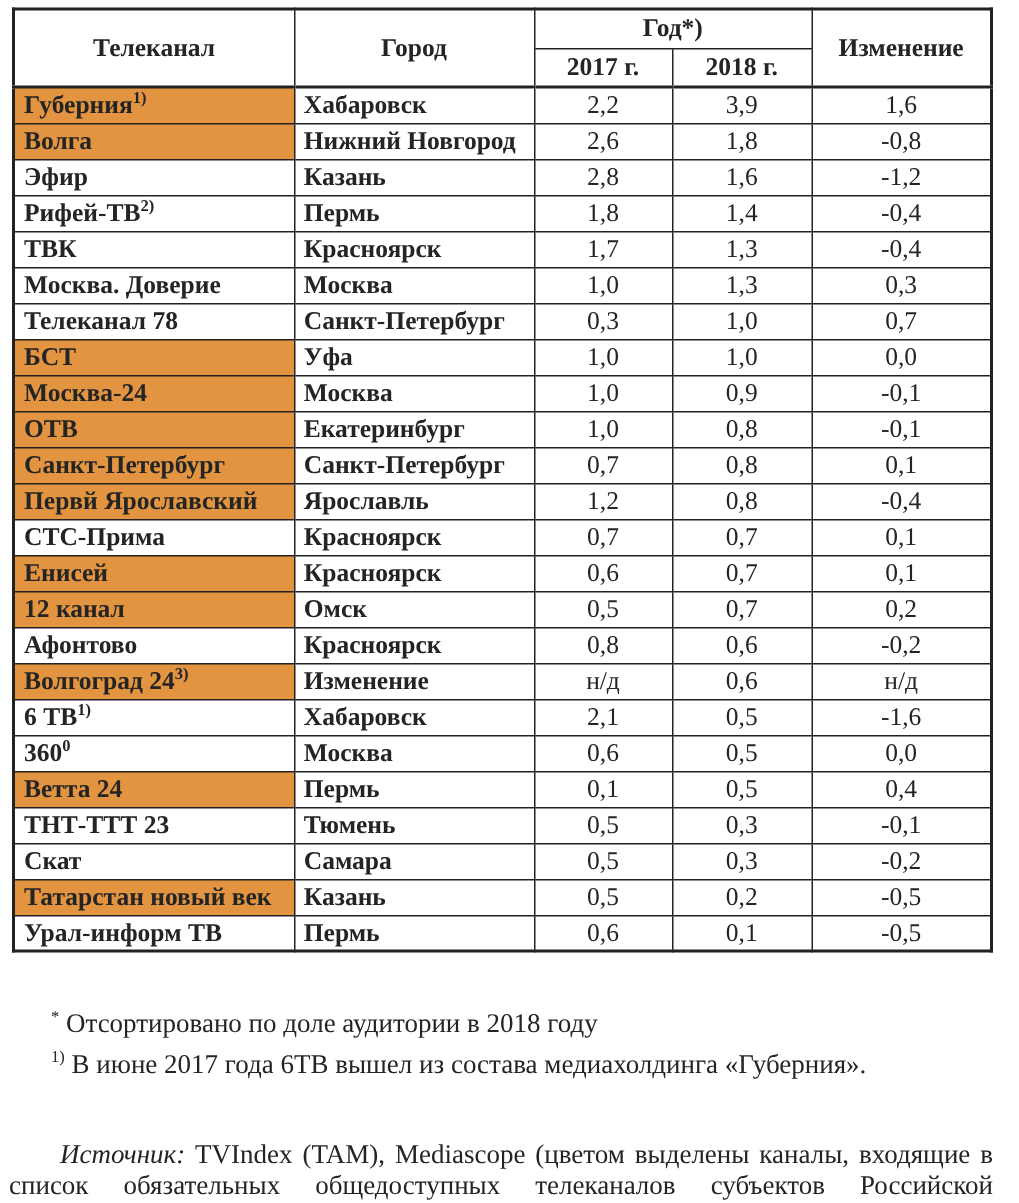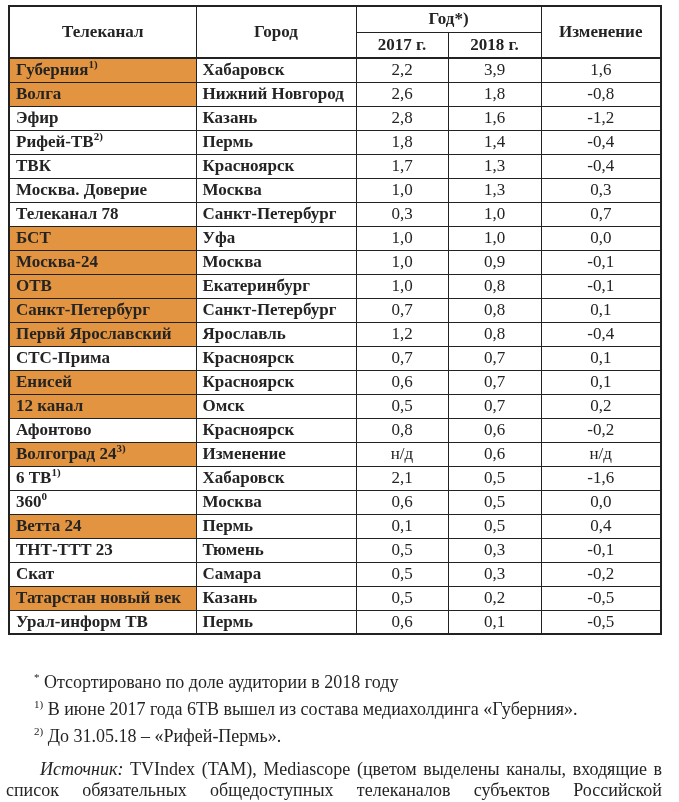--- a/index.html
+++ b/index.html
@@ -247,18 +247,17 @@
           <td class="num">0,6</td>
           <td class="num">0,1</td>
           <td class="num">-0,5</td>
         </tr>
       </tbody>
   </table>
 
   <div class="footnotes" id="footnotes">
       <div class="footnote"><sup>*</sup> Отсортировано по доле аудитории в 2018 году</div>
       <div class="footnote"><sup>1)</sup> В июне 2017 года 6ТВ вышел из состава медиахолдинга «Губерния».</div>
-      <div class="footnote"><sup>2)</sup> До 31.05.18 – «Рифей-Пермь».</div>
     </div>
 
   <p class="source"><span class="label">Источник:</span><span> TVIndex (TAM), Mediascope </span><span>(цветом выделены каналы, входящие в список обязательных общедоступных телеканалов субъектов Российской Федерации)</span></p>
 
 </div>
 
 </body></html>

